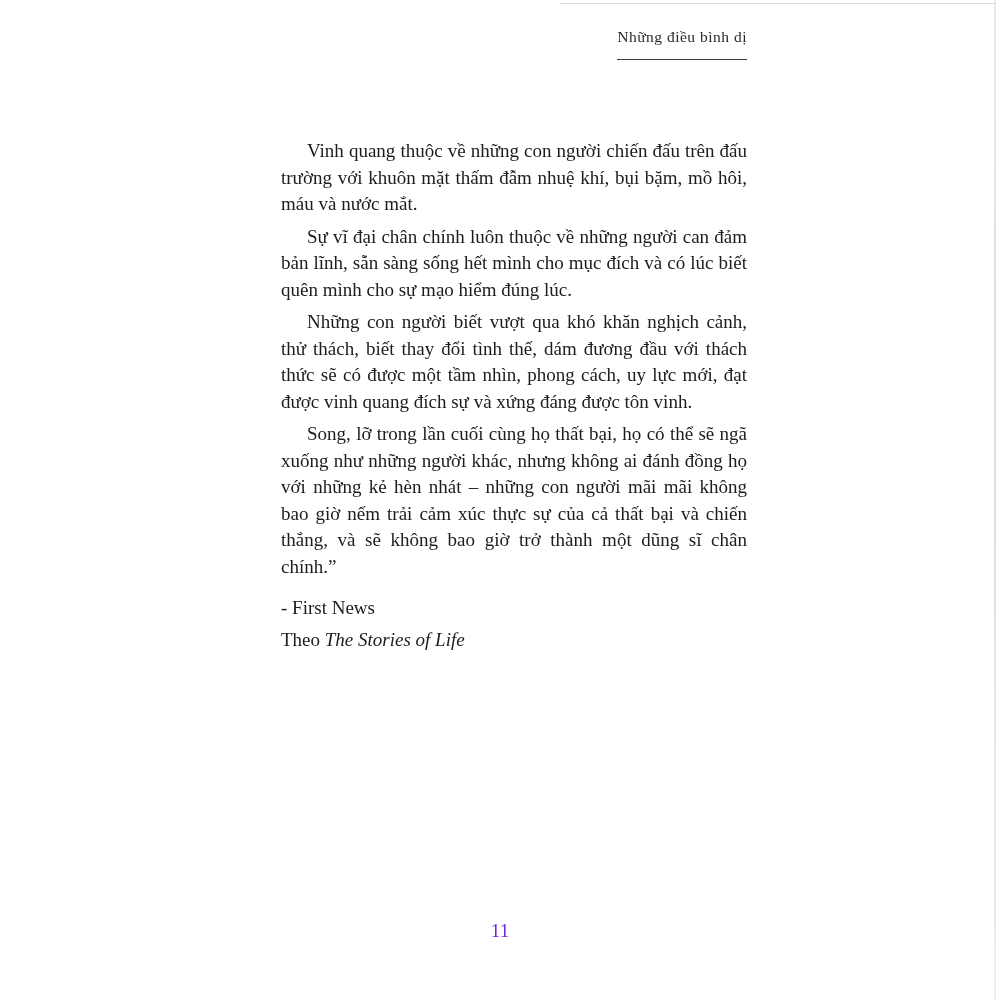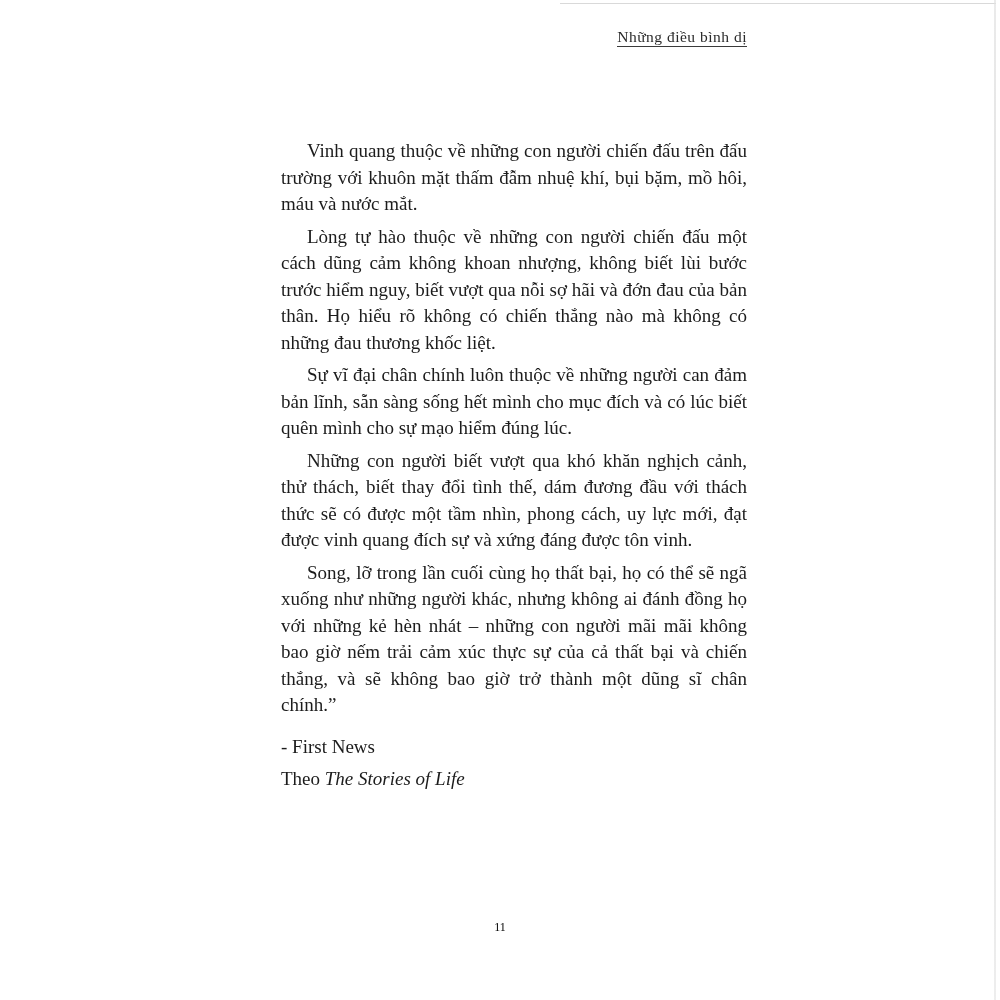--- a/index.html
+++ b/index.html
@@ -41,21 +41,21 @@
   }
   .running-header {
     top: 28px;
     text-align: right;
   }
   .running-header .header-text {
     display: inline-block;
     font-size: 15.5px;
     letter-spacing: 0.5px;
     color: #2a2a2a;
-    padding-bottom: 0;
+    padding-bottom: 13px;
     border-bottom: 1.5px solid #3a3a3a;
   }
   .body-text {
     top: 138px;
     font-size: 19px;
     line-height: 26.5px;
     text-align: justify;
   }
   .body-text p {
     margin: 0 0 6px 0;
@@ -73,39 +73,38 @@
   }
   .attribution .source-title {
     font-style: italic;
   }
   .page-number {
     position: absolute;
     top: 920px;
     left: 0;
     width: 1000px;
     text-align: center;
-    font-size: 12px;
-    color: #000000;
+    font-size: 19px;
+    color: #6d28d9;
   }
 </style>
 </head>
 <body>
 
 <div class="page">
 
   <div class="edge-top"></div>
   <div class="edge-right"></div>
 
   <div class="column running-header">
     <span class="header-text">Những điều bình dị</span>
   </div>
 
   <div class="column body-text">
     <p>Vinh quang thuộc về những con người chiến đấu trên đấu trường với khuôn mặt thấm đẫm nhuệ khí, bụi bặm, mồ hôi, máu và nước mắt.</p>
-    <p>Lòng tự hào thuộc về những con người chiến đấu một cách dũng cảm không khoan nhượng, không biết lùi bước trước hiểm nguy, biết vượt qua nỗi sợ hãi và đớn đau của bản thân. Họ hiểu rõ không có chiến thắng nào mà không có những đau thương khốc liệt.</p>
     <p>Sự vĩ đại chân chính luôn thuộc về những người can đảm bản lĩnh, sẵn sàng sống hết mình cho mục đích và có lúc biết quên mình cho sự mạo hiểm đúng lúc.</p>
     <p>Những con người biết vượt qua khó khăn nghịch cảnh, thử thách, biết thay đổi tình thế, dám đương đầu với thách thức sẽ có được một tầm nhìn, phong cách, uy lực mới, đạt được vinh quang đích sự và xứng đáng được tôn vinh.</p>
     <p>Song, lỡ trong lần cuối cùng họ thất bại, họ có thể sẽ ngã xuống như những người khác, nhưng không ai đánh đồng họ với những kẻ hèn nhát – những con người mãi mãi không bao giờ nếm trải cảm xúc thực sự của cả thất bại và chiến thắng, và sẽ không bao giờ trở thành một dũng sĩ chân chính.”</p>
 
     <div class="attribution">
       <div class="attr-line">- First News</div>
       <div class="attr-line">
         <span>Theo </span><span class="source-title">The Stories of Life</span>
       </div>
     </div>

